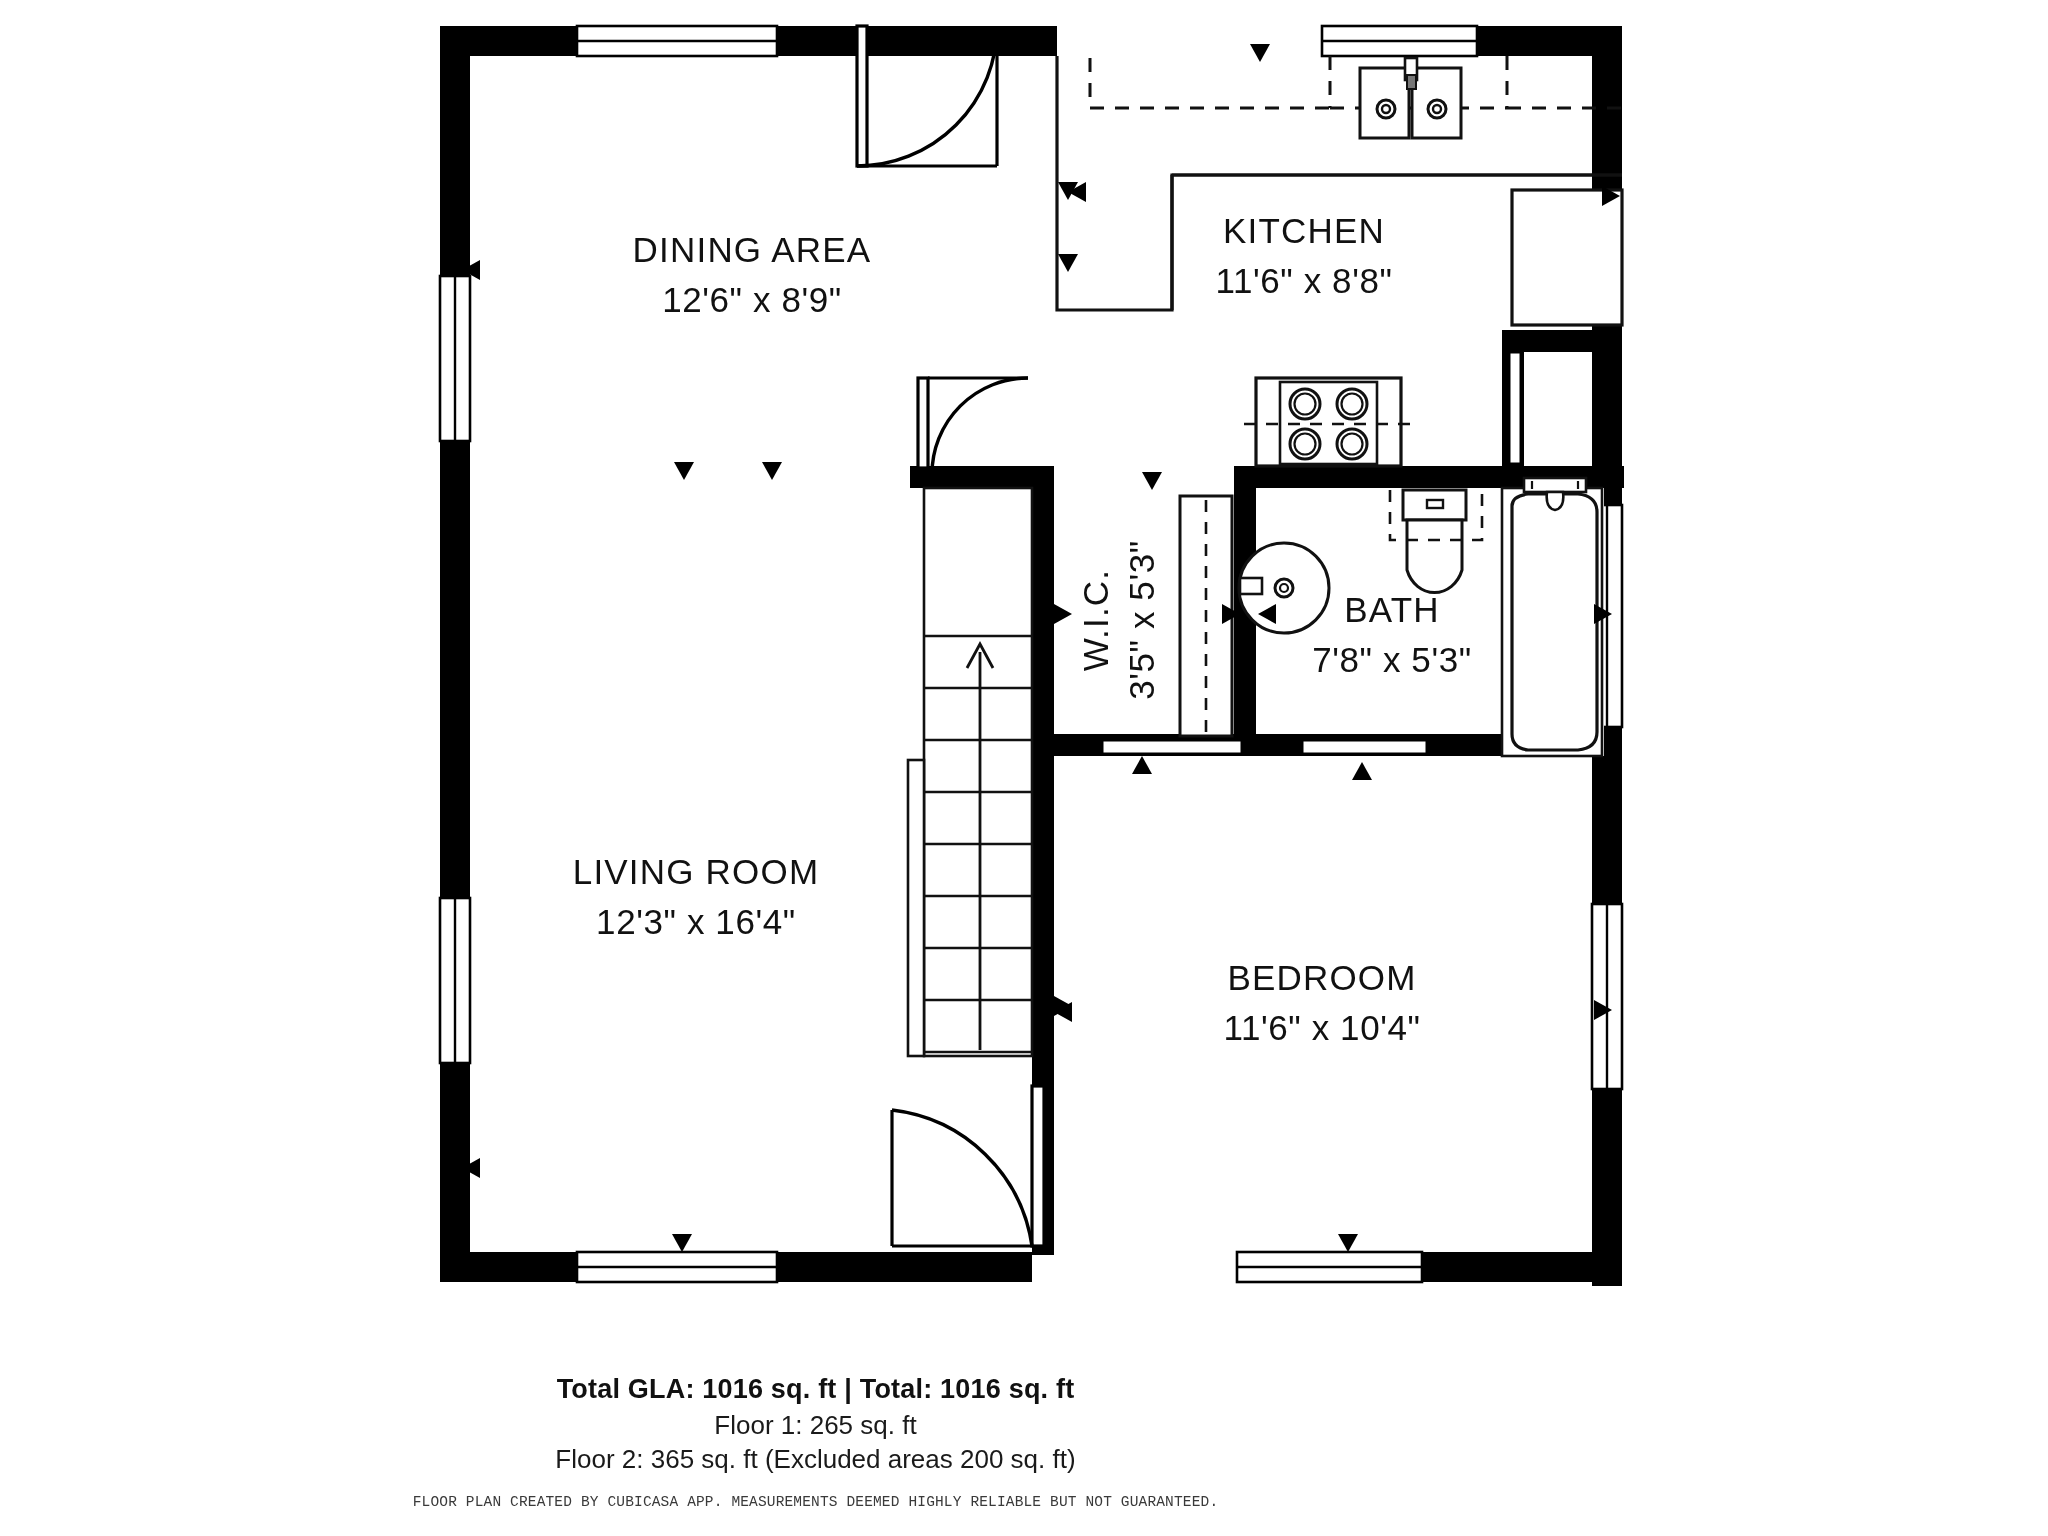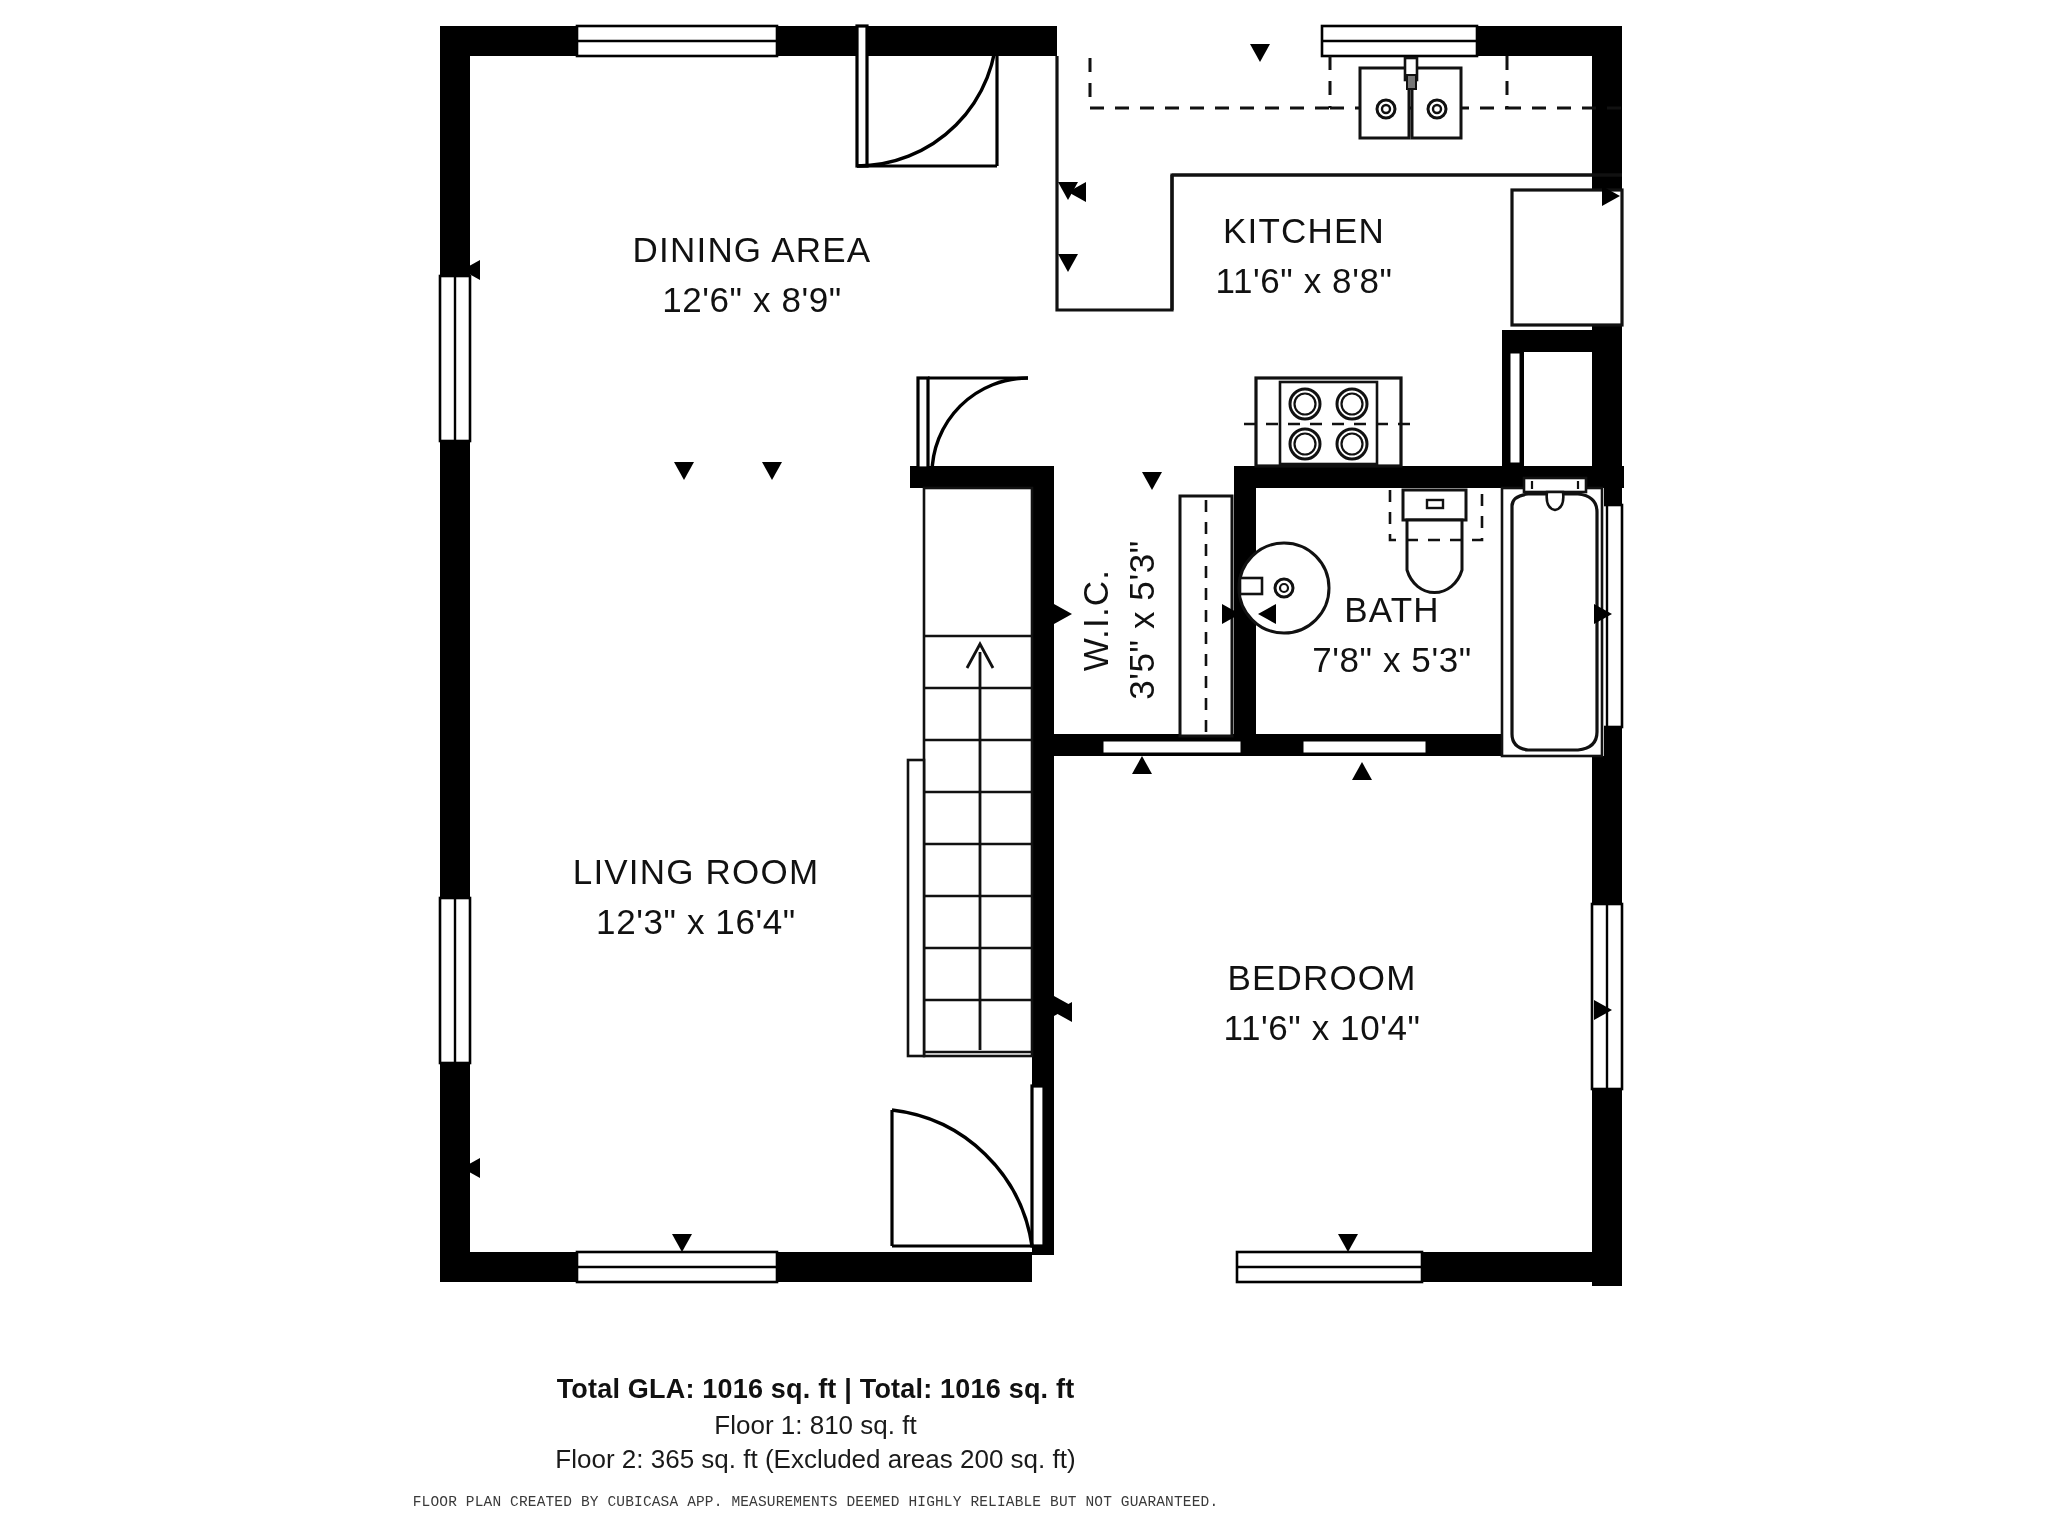--- a/index.html
+++ b/index.html
@@ -346,16 +346,16 @@
 
     <text class="room-label room-name" x="1310" y="990">BEDROOM</text>
     <text class="room-label room-dim" x="1310" y="1040">11'6" x 10'4"</text>
   </g>
 
 </svg>
 </div>
 
 <div id="footer">
   <div class="line-total">Total GLA: 1016 sq. ft  |  Total: 1016 sq. ft</div>
-  <div class="line-sub">Floor 1: 810 sq. ft</div>
+  <div class="line-sub">Floor 1: 265 sq. ft</div>
   <div class="line-sub">Floor 2: 365 sq. ft (Excluded areas 200 sq. ft)</div>
   <div class="line-fine">FLOOR PLAN CREATED BY CUBICASA APP. MEASUREMENTS DEEMED HIGHLY RELIABLE BUT NOT GUARANTEED.</div>
 </div>
 
 </body></html>

